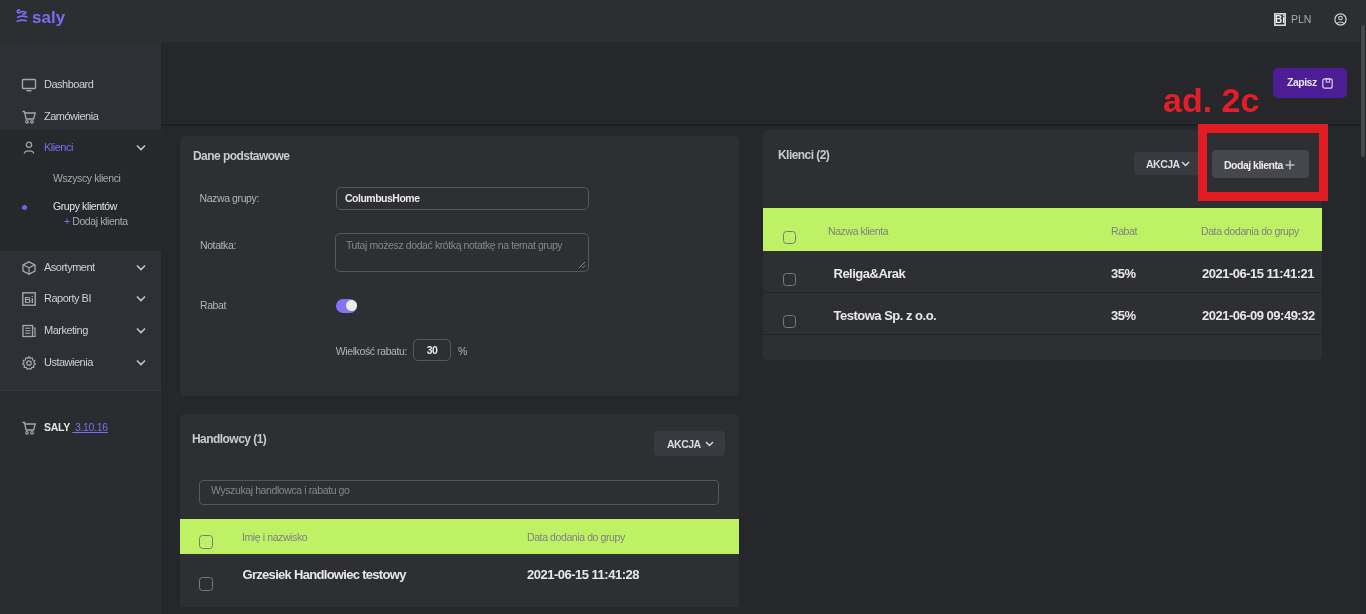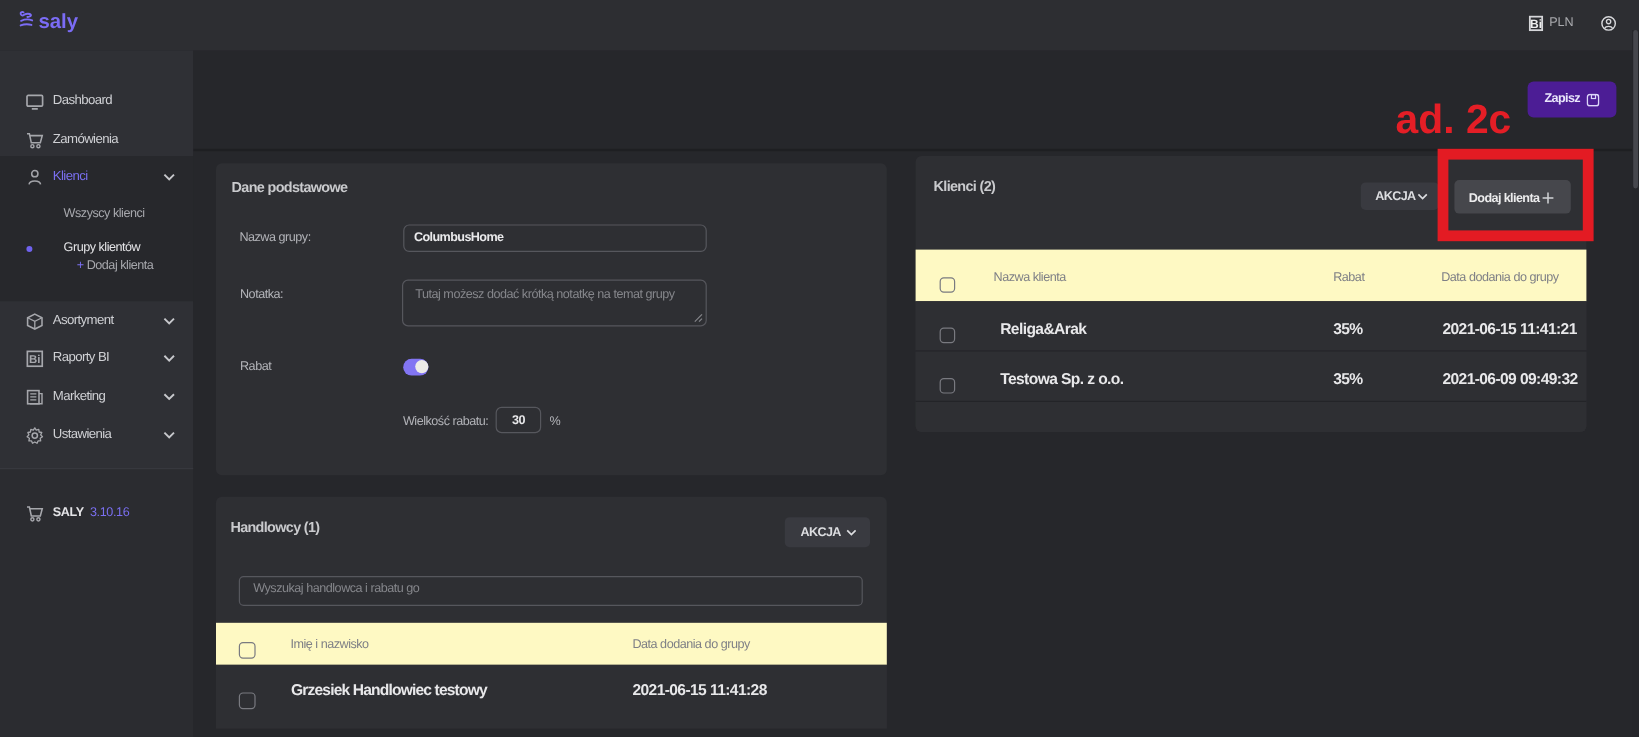--- a/index.html
+++ b/index.html
@@ -12,21 +12,21 @@
 .sb-item { position:absolute; left:0; width:161px; height:20px; }
 .sb-icon { position:absolute; left:21px; top:2px; }
 .sb-text { position:absolute; left:44px; top:3px; font-size:11px; letter-spacing:-0.5px; color:#cfd0d4; white-space:nowrap; }
 .sb-sub { position:absolute; left:53px; font-size:10.5px; letter-spacing:-0.4px; color:#a7a8ad; white-space:nowrap; }
 .sb-chev { position:absolute; left:136px; top:6px; }
 .purple { color:#7a6ff0; }
 .card { position:absolute; background:#2e2f33; border-radius:5px; }
 .ctitle { position:absolute; font-size:12px; font-weight:bold; letter-spacing:-0.55px; color:#c9cacd; white-space:nowrap; }
 .label { position:absolute; font-size:10.5px; letter-spacing:-0.4px; color:#b2b3b8; white-space:nowrap; }
 .finput { position:absolute; border:1px solid #56575d; border-radius:5px; background:transparent; color:#e9e9eb; font-size:10.5px; letter-spacing:-0.5px; font-weight:bold; font-family:"Liberation Sans",sans-serif; }
-.thead-row { position:absolute; background:#fef9c3; }
+.thead-row { position:absolute; background:#bef264; }
 .trow { position:absolute; background:#2e2f33; border-bottom:1px solid #232428; }
 .hcell { position:absolute; font-size:10.5px; letter-spacing:-0.4px; color:#7f8086; white-space:nowrap; }
 .dcell { position:absolute; font-size:13px; letter-spacing:-0.5px; font-weight:bold; color:#e8e8ea; white-space:nowrap; }
 .cbx { position:absolute; width:13px; height:13px; border:1.5px solid #797a80; border-radius:3.5px; }
 .btn-dark { position:absolute; border-radius:4px; font-weight:bold; color:#dcdde0; }
 </style>
 </head>
 <body>
 
 <div id="topbar">
@@ -129,21 +129,21 @@
     <svg class="sb-chev" width="10" height="7" viewBox="0 0 10 7">
         <polyline points="1,1.5 5,5.5 9,1.5" fill="none" stroke="#c6c7cb" stroke-width="1.6"></polyline>
       </svg>
   </div>
   <div class="sb-item" style="top:376px;">
     <svg class="sb-icon" width="16" height="16" viewBox="0 0 16 16">
         <path d="M1.5 2.5h2l1.6 7.5h7.5l1.6-6H4" fill="none" stroke="#a6a7ac" stroke-width="1.3"></path>
         <circle cx="6" cy="12.8" r="1.3" fill="none" stroke="#a6a7ac" stroke-width="1.2"></circle>
         <circle cx="11" cy="12.8" r="1.3" fill="none" stroke="#a6a7ac" stroke-width="1.2"></circle>
       </svg>
-    <div class="sb-text" style="font-weight:bold;font-size:10.5px;letter-spacing:-0.3px;color:#e4e4e7;">SALY <span class="purple" style="font-weight:normal;">&nbsp;3.10.16</span></div>
+    <div class="sb-text" style="font-weight:bold;font-size:10.5px;letter-spacing:-0.3px;color:#e4e4e7;">SALY <span class="purple" style="font-weight:normal;text-decoration:underline;">&nbsp;3.10.16</span></div>
   </div>
 </div>
 
 <div class="abs" style="left:161px;top:42px;width:1205px;height:572px;background:#26272b;">
   <div class="abs" style="left:0;top:82px;width:1205px;height:1.5px;background:#1e1f22;"></div>
 
   <div class="abs" style="left:1112px;top:26px;width:74px;height:30px;background:#4c1d95;border-radius:5px;">
     <div class="abs" style="left:14px;top:8px;font-size:10.5px;letter-spacing:-0.5px;font-weight:bold;color:#e9e6fb;">Zapisz</div>
     <svg class="abs" style="left:49px;top:9.5px;" width="11" height="11" viewBox="0 0 11 11">
       <rect x="0.8" y="0.8" width="9.4" height="9.4" rx="2" fill="none" stroke="#dcd6f8" stroke-width="1.2"></rect>

